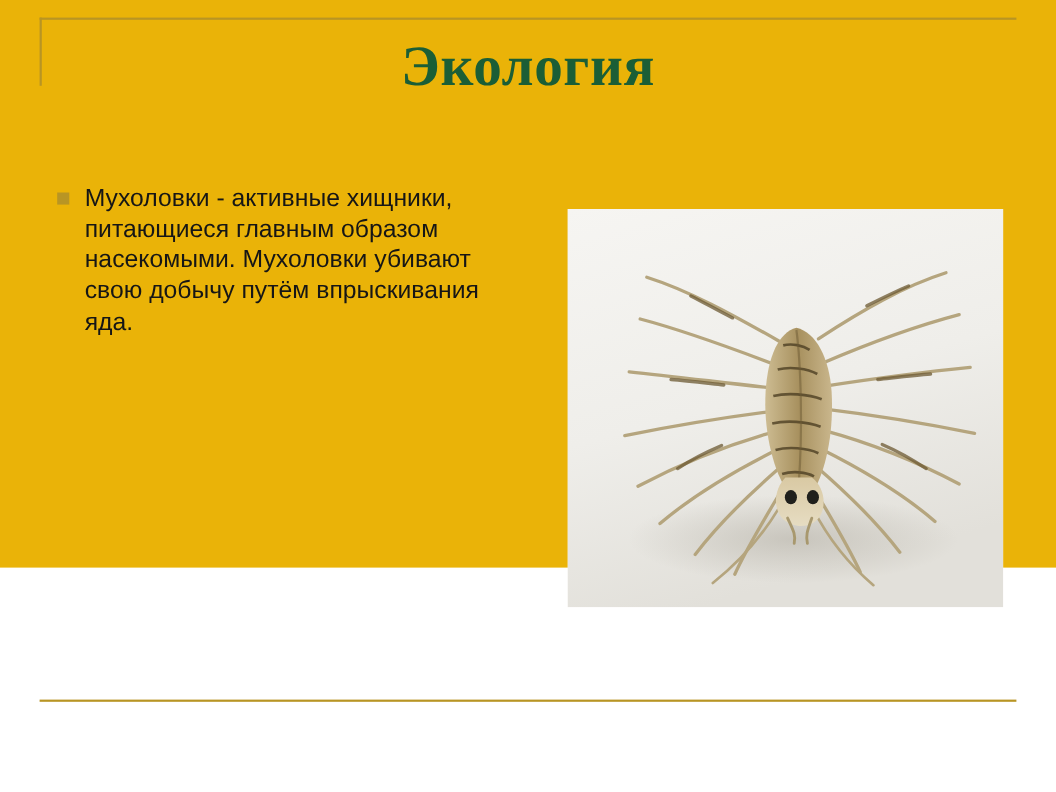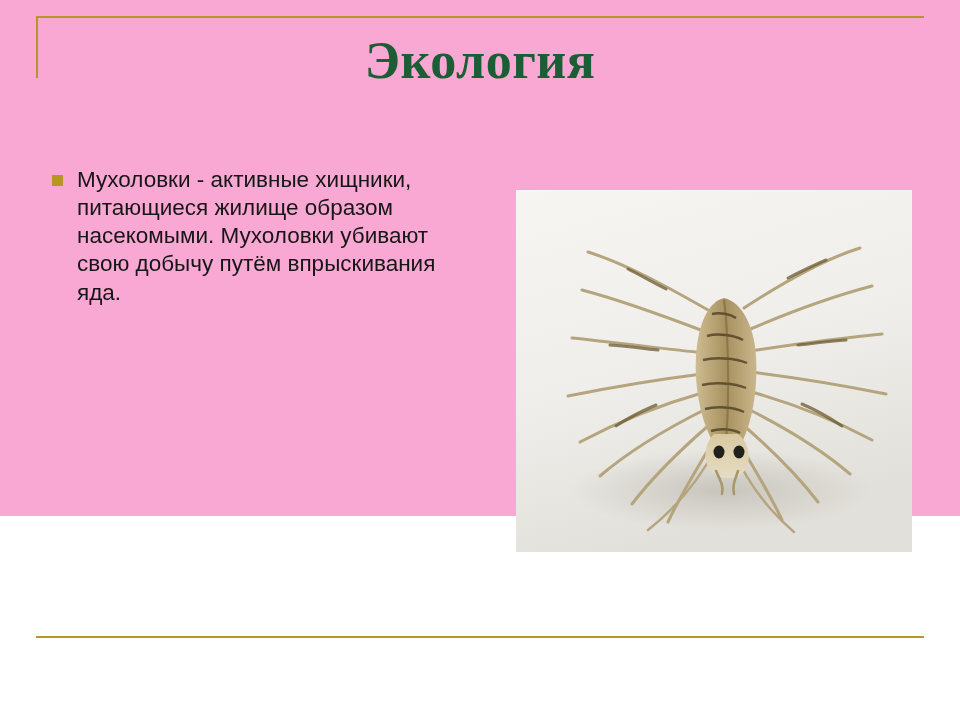--- a/index.html
+++ b/index.html
@@ -14,21 +14,21 @@
     font-family: "Liberation Sans", sans-serif;
     position: relative;
   }
 
   .slide {
     position: absolute;
     left: 0;
     top: 0;
     width: 960px;
     height: 516px;
-    background: #f9a8d4;
+    background: #eab308;
     text-decoration: underline;
   }
 
   
   .rule-top {
     position: absolute;
     left: 36px;
     top: 16px;
     width: 888px;
     height: 0;
@@ -118,21 +118,21 @@
   <div class="rule-top"></div>
   <div class="rule-left"></div>
   <div class="rule-bottom"></div>
 
   <div class="title">Экология</div>
 
   <div class="body-col">
 
     <div class="bullet-row">
       <span class="bullet-marker"></span>
-      <span class="bullet-text">Мухоловки - активные хищники, питающиеся жилище образом насекомыми. Мухоловки убивают свою добычу путём впрыскивания яда.</span>
+      <span class="bullet-text">Мухоловки - активные хищники, питающиеся главным образом насекомыми. Мухоловки убивают свою добычу путём впрыскивания яда.</span>
     </div>
 
 
   </div>
 
   <div class="photo">
     <svg viewBox="0 0 396 362" xmlns="http://www.w3.org/2000/svg" aria-hidden="true">
       <defs>
         <linearGradient id="bg" x1="0" y1="0" x2="0.3" y2="1">
           <stop offset="0" stop-color="#f6f5f2"></stop>

